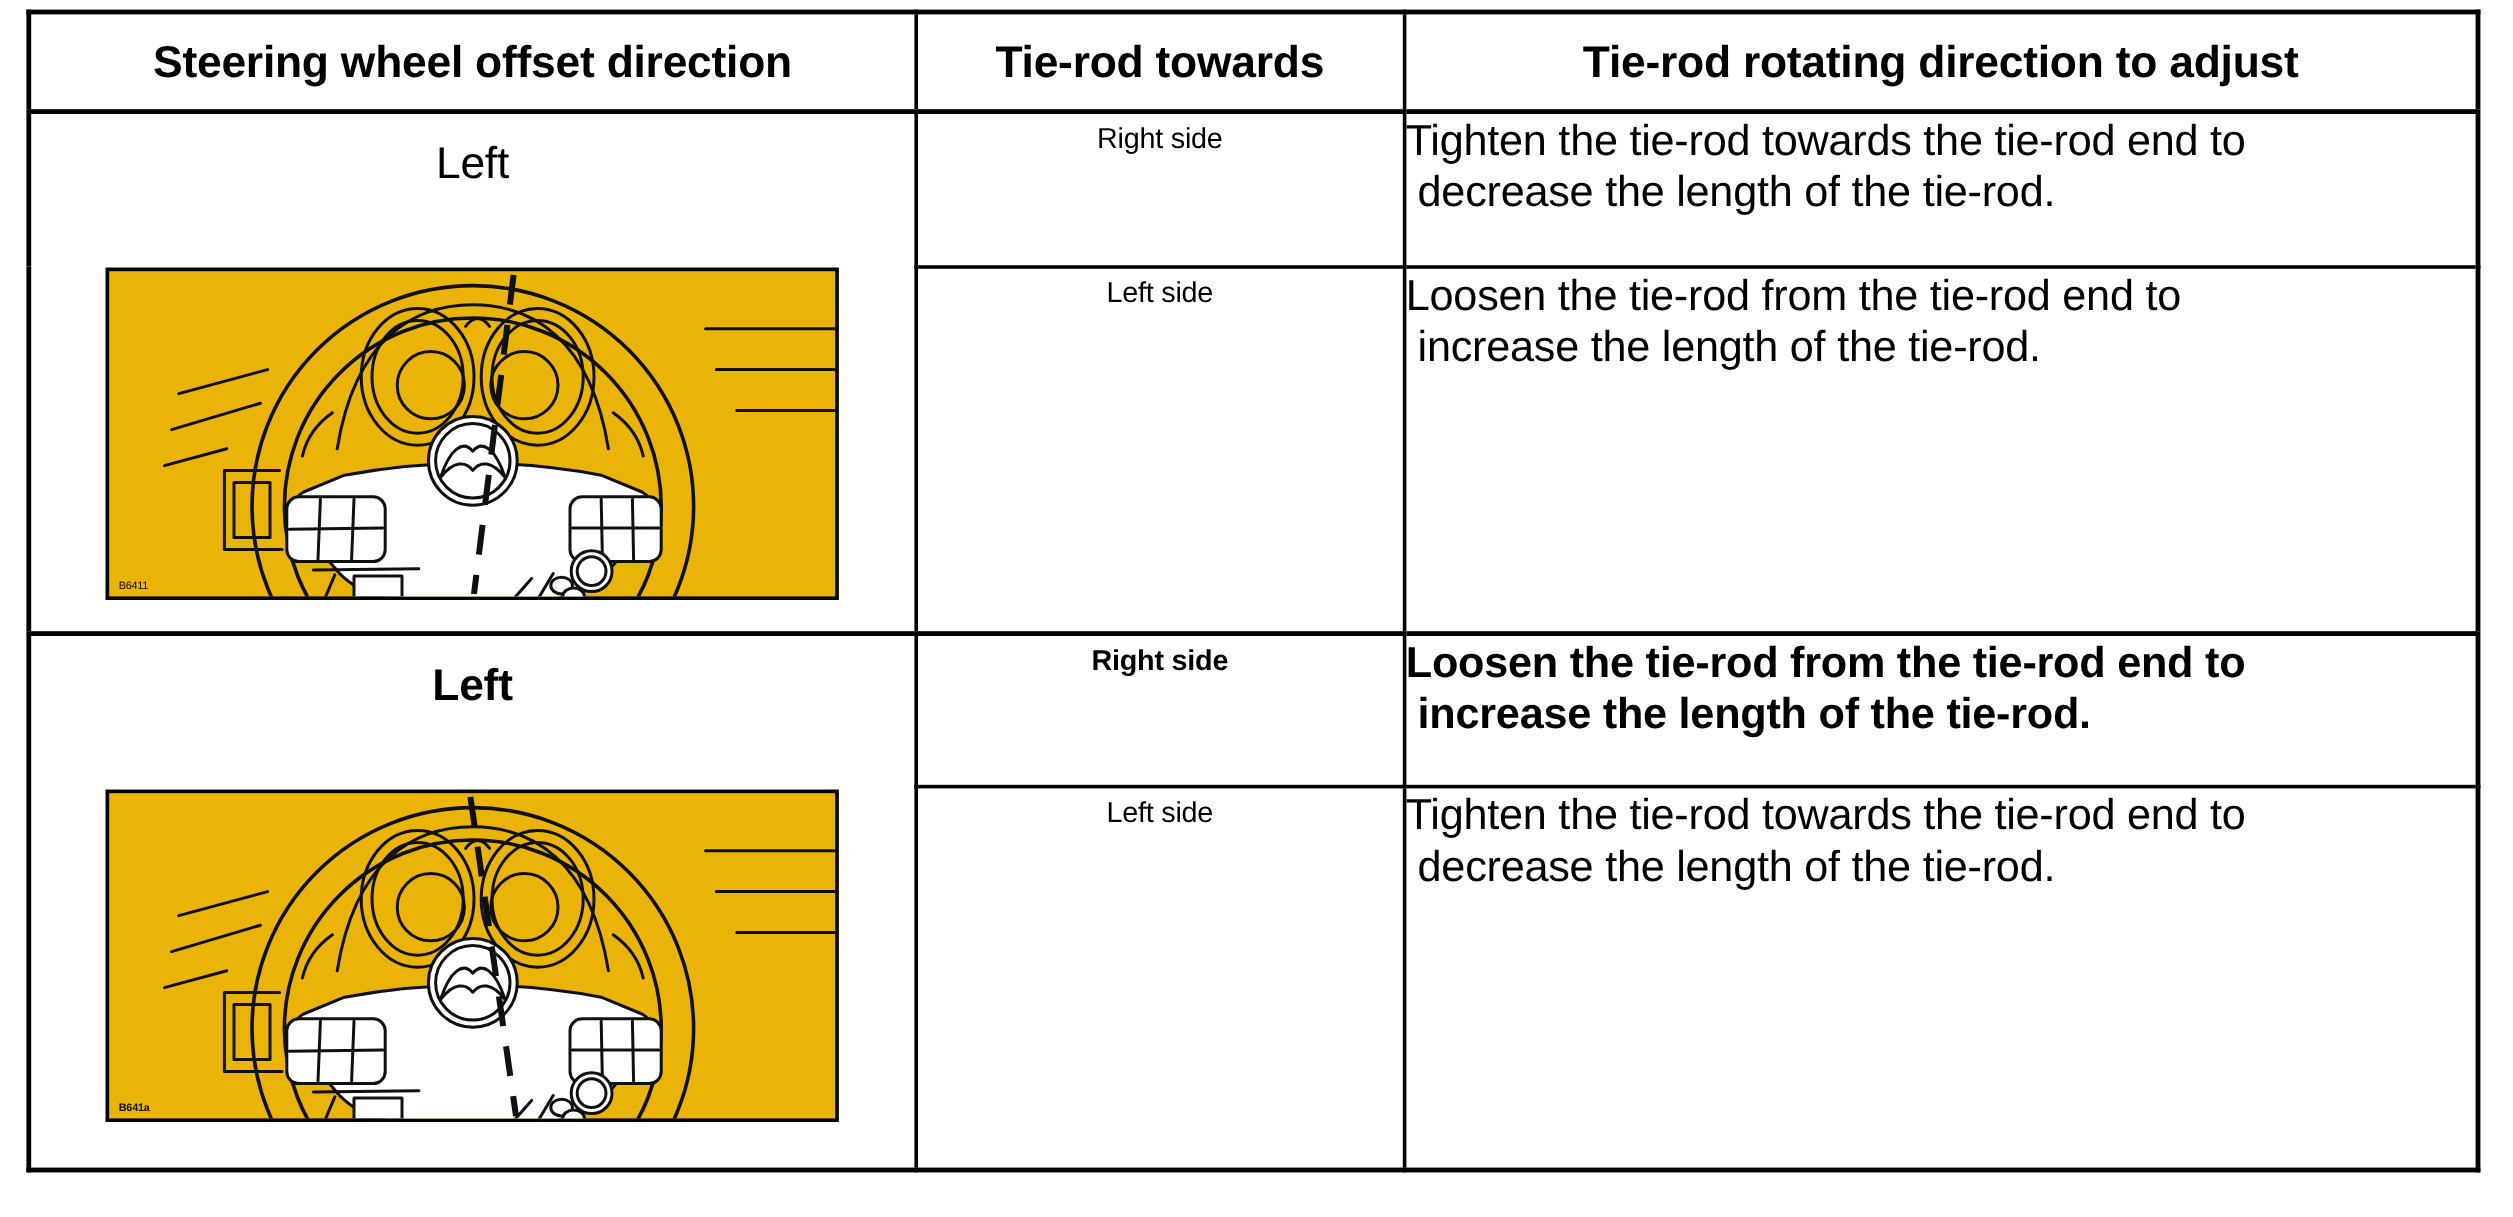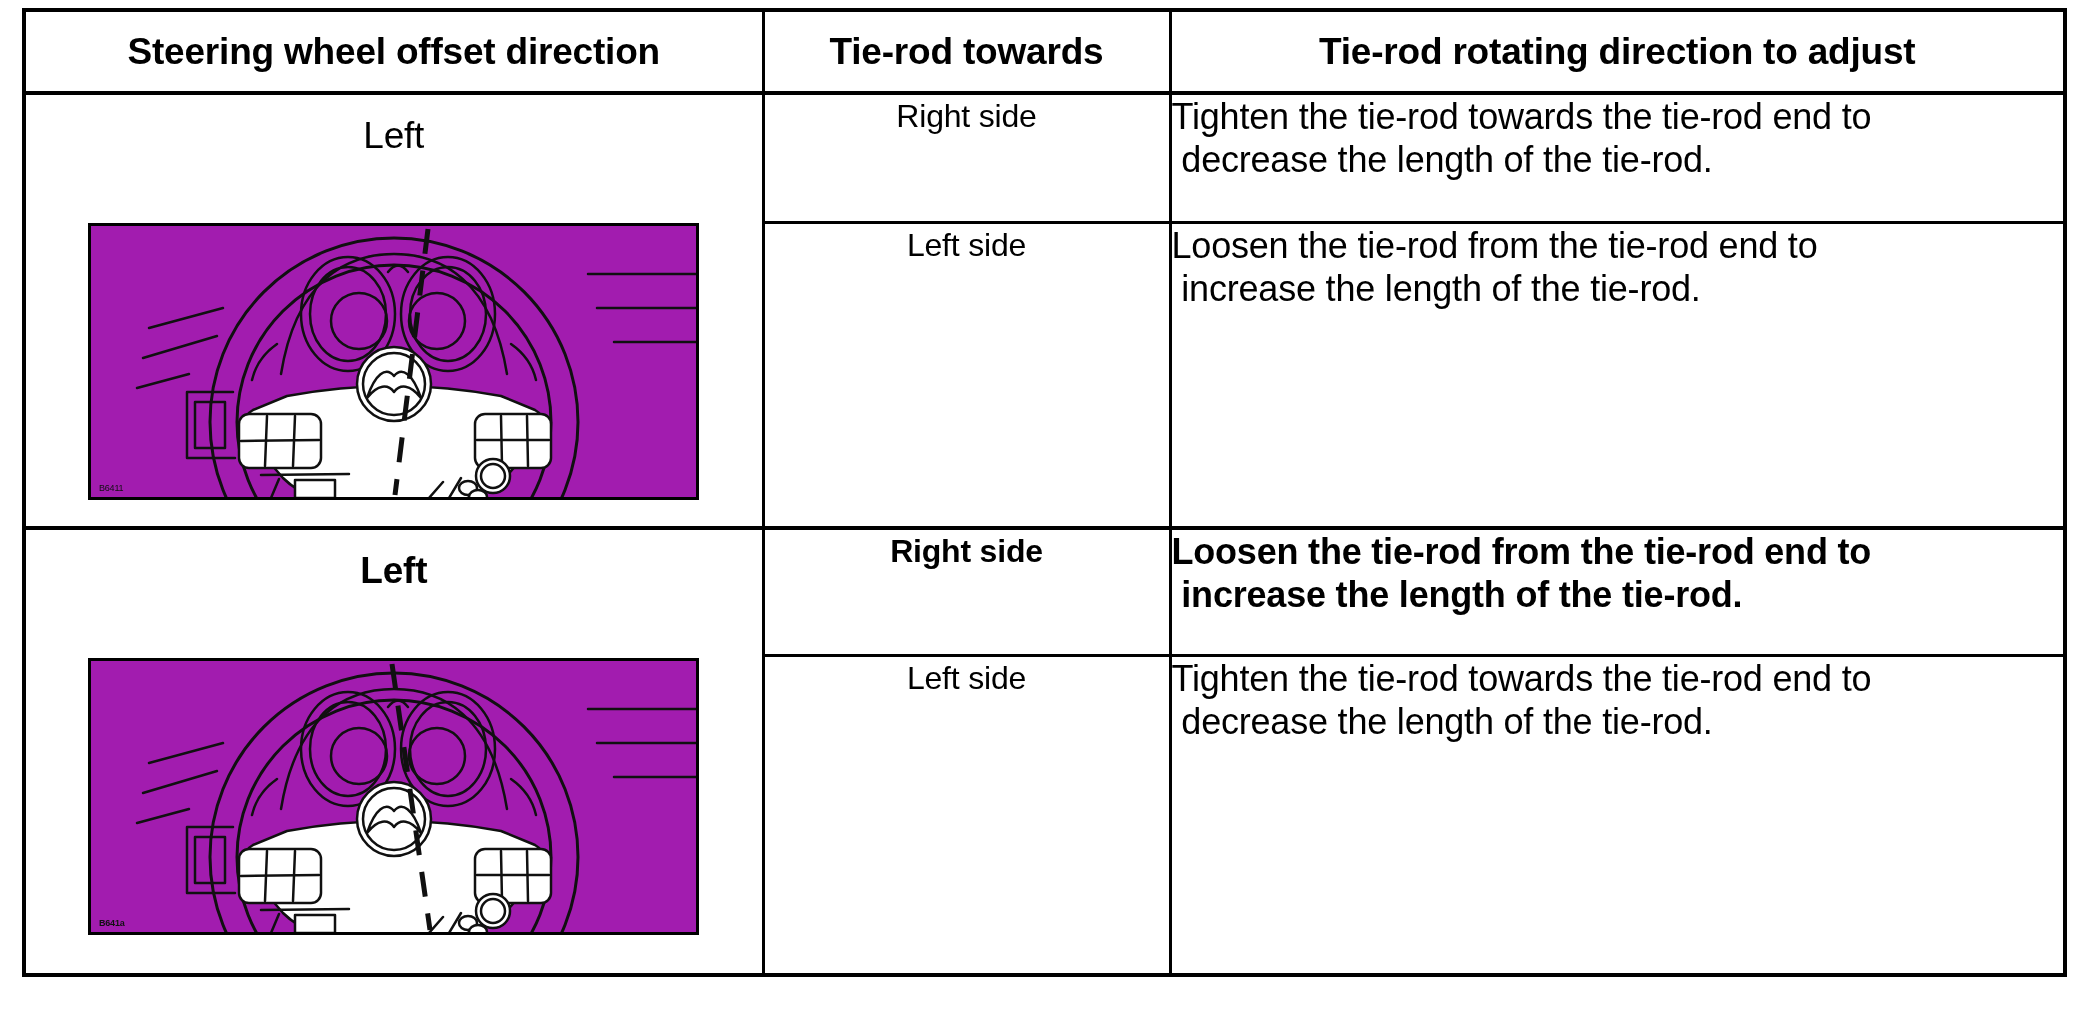--- a/index.html
+++ b/index.html
@@ -27,34 +27,34 @@
   tr.row-header{height:83px;}
   tr.row-sub1{height:129px;}
   tr.row-sub2{height:306px;}
   tr.row-sub3{height:127px;}
   tr.row-sub4{height:320px;}
   tr.section-start td{border-top-width:4px;font-weight:bold;}
   td.direction-cell{text-align:center;}
   .direction-label{
     display:block;margin-top:20px;font-size:37px;line-height:42px;
   }
-  .side-cell{text-align:center;font-size:32px;padding-top:19px;line-height:42px;}
+  .side-cell{text-align:center;font-size:24px;padding-top:19px;line-height:42px;}
   .instruction-cell{
     font-size:36px;line-height:43px;
     padding:15px 8px 0 12px;
     white-space:pre-wrap;
     text-align:left;
     margin-top:20px;
   }
   .diagram-frame{
     width:605px;height:271px;
     border:3px solid #000;
     margin:66px auto 0 auto;
     position:relative;
-    background:#a21caf;
+    background:#eab308;
   }
   .diagram-frame svg{display:block;}
 </style>
 </head>
 <body>
 
 <svg width="0" height="0" style="position:absolute" aria-hidden="true">
   <defs>
     <g id="wheel-art" stroke="#101010" fill="none" stroke-width="2.5" stroke-linecap="round" stroke-linejoin="round">
 

